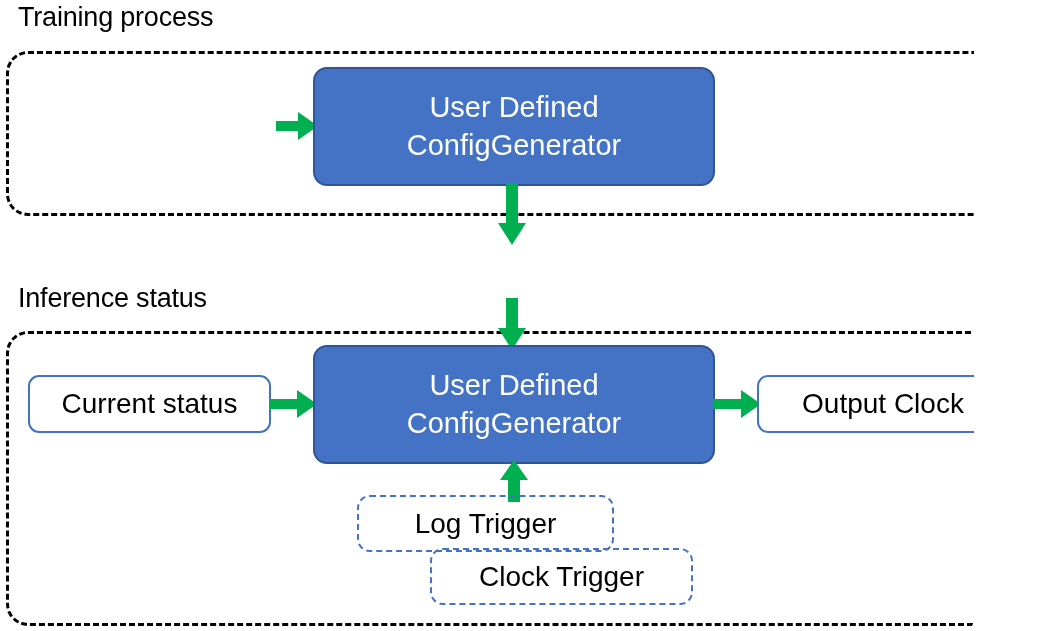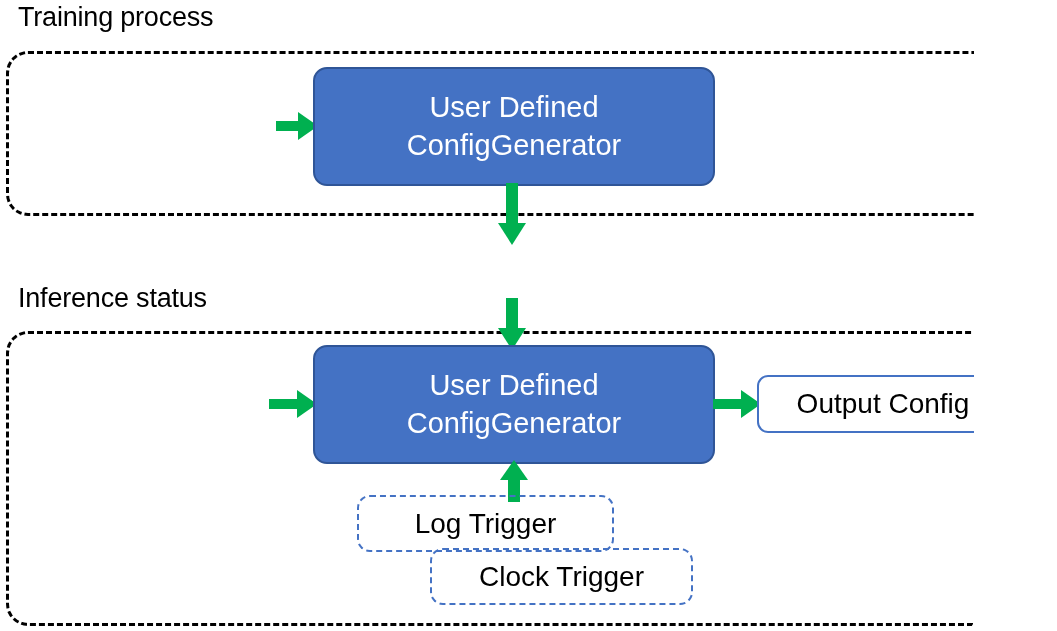--- a/index.html
+++ b/index.html
@@ -141,41 +141,42 @@
   </svg>
 
 
   <svg class="arrow" id="arrow-checkpoint-to-generator" viewBox="0 0 36 52">
     <g fill="#00B050">
       <rect x="12" y="0" width="12" height="34"></rect>
       <polygon points="4,30 32,30 18,52"></polygon>
     </g>
   </svg>
 
+  <div class="node-white" id="node-current-status">Current status</div>
 
   <svg class="arrow" id="arrow-status-to-generator" viewBox="0 0 48 36">
     <g fill="#00B050">
       <rect x="0" y="13" width="32" height="10"></rect>
       <polygon points="28,4 48,18 28,32"></polygon>
     </g>
   </svg>
 
   <div class="node-blue" id="node-generator-inference">
     <span>User Defined</span>
     <span>ConfigGenerator</span>
   </div>
 
   <svg class="arrow" id="arrow-generator-to-output" viewBox="0 0 48 36">
     <g fill="#00B050">
       <rect x="0" y="13" width="32" height="10"></rect>
       <polygon points="28,4 48,18 28,32"></polygon>
     </g>
   </svg>
 
-  <div class="node-white" id="node-output-config">Output Config</div>
+  <div class="node-white" id="node-output-config">Output Clock</div>
 
   <svg class="arrow" id="arrow-trigger-to-generator" viewBox="0 0 34 42">
     <g fill="#00B050">
       <rect x="11" y="16" width="12" height="26"></rect>
       <polygon points="3,20 31,20 17,0"></polygon>
     </g>
   </svg>
 
   <div class="node-trigger" id="node-clock-trigger">Clock Trigger</div>
 

